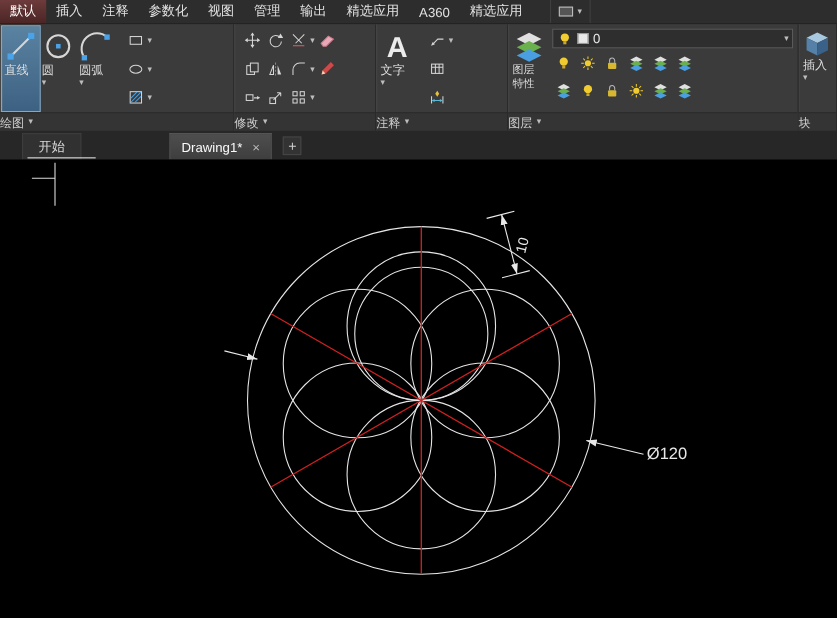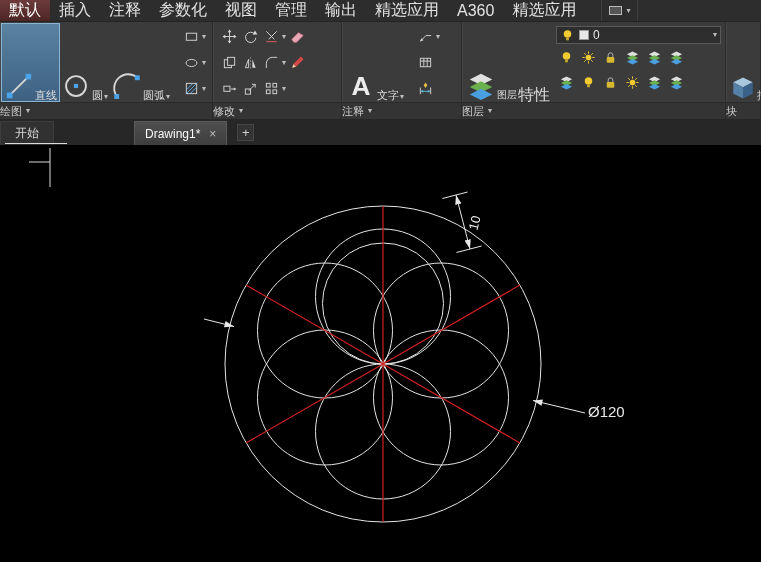--- a/index.html
+++ b/index.html
@@ -3,37 +3,37 @@
 <meta charset="utf-8">
 <style>
   *{box-sizing:border-box;margin:0;padding:0}
   html,body{width:761px;height:562px;overflow:hidden}
   body{background:#000;font-family:"Liberation Sans",sans-serif}
   .app{position:relative;width:761px;height:562px;background:#2d2d2d}
 
   
   .menubar{position:absolute;top:0;left:0;right:0;height:22px;background:#2d2d2d;
     border-bottom:1px solid #232323;display:flex;align-items:stretch}
-  .mtab{padding:0 9px;font-size:16px;color:#e2e2e2;display:flex;align-items:center}
+  .mtab{padding:0 9px;font-size:12px;color:#e2e2e2;display:flex;align-items:center}
   .mtab.active{background:linear-gradient(#6d3b3b,#4c2525);color:#fff}
   .ws-widget{margin-left:16px;display:flex;align-items:center;gap:4px;padding:0 7px;
     color:#cfcfcf;border:1px solid #3f3f3f;border-top:none;border-bottom:none}
   .ws-box{width:13px;height:9px;border:1px solid #bbb;background:#555;display:inline-block}
 
   
   .ribbon{position:absolute;top:22px;left:0;right:0;height:97px;background:#3b3b3b;
     display:flex;overflow:hidden}
   .panel{position:relative;height:100%;border-right:1px solid #2a2a2a;
     box-shadow:inset 1px 0 0 #464646;flex:0 0 auto}
   .panel-content{position:absolute;top:2px;left:2px;right:1px;bottom:18px;display:flex}
   .panel-labelbar{position:absolute;bottom:0;left:0;right:0;height:17px;background:#343434;
     border-top:1px solid #2b2b2b;display:flex;align-items:center;
     gap:4px;font-size:11px;color:#cfcfcf;white-space:nowrap;overflow:hidden}
-  .bigbtn{min-width:33px;padding:3px 2px 0 2px;display:flex;
-    align-items:flex-end;gap:1px;color:#dedede;font-size:11px;line-height:12px;white-space:nowrap}
+  .bigbtn{min-width:33px;padding:3px 2px 0 2px;display:flex;flex-direction:column;
+    align-items:flex-start;gap:1px;color:#dedede;font-size:11px;line-height:12px;white-space:nowrap}
   .bigbtn.sel{background:linear-gradient(#5a82a1,#3d6182);outline:1px solid #8ab4d4}
   .ic32{width:30px;height:30px;color:#d6d6d6;flex:0 0 auto}
   .ic28{width:26px;height:26px;color:#d6d6d6;flex:0 0 auto}
   .ic16{width:15px;height:15px;color:#d6d6d6}
   .sbtn{width:20px;height:21px;display:flex;align-items:center;justify-content:center}
   .chev{font-size:8px;color:#bdbdbd;line-height:1}
   .minicol{display:flex;flex-direction:column;justify-content:space-between;
     margin-left:9px;padding:2px 0}
   .minirow{display:flex;align-items:center;gap:1px}
   .grid{display:flex;flex-direction:column;justify-content:space-between;padding:2px 0 2px 4px}
@@ -42,21 +42,21 @@
     align-items:center;gap:4px;padding:0 3px;color:#e6e6e6;font-size:12px}
   .swatch{width:10px;height:10px;background:#e8e8e8;border:1px solid #999;display:inline-block}
   .combo-spacer{flex:1}
   .lyr-rows{display:flex;flex-direction:column;gap:4px}
   .lyr-row{display:flex;gap:2px}
 
   
   .filetabs{position:absolute;top:119px;left:0;right:0;height:26px;background:#272727;
     display:flex;align-items:flex-end}
   .ftab{height:24px;display:flex;align-items:center;font-size:12px;padding:0 14px;color:#d8d8d8}
-  .ftab.start{margin-left:0;background:#313131;border:1px solid #3d3d3d;border-bottom:none;position:relative}
+  .ftab.start{margin-left:20px;background:#313131;border:1px solid #3d3d3d;border-bottom:none;position:relative}
   .start-underline{position:absolute;left:4px;bottom:1px;width:62px;height:1px;background:#dcdcdc}
   .ftab.active{margin-left:80px;background:linear-gradient(#4e4e4e,#3e3e3e);
     border:1px solid #5a5a5a;border-bottom:none;color:#fafafa;gap:9px;padding:0 10px}
   .closex{color:#bdbdbd;font-size:12px;line-height:1}
   .newtab{margin-left:10px;margin-bottom:4px;width:17px;height:17px;display:flex;align-items:center;
     justify-content:center;color:#cfcfcf;font-size:13px;background:#333;border:1px solid #454545}
 
   
   .canvas{position:absolute;top:145px;left:0;width:761px;height:417px;background:#000}
   .canvas svg{display:block}
@@ -379,21 +379,21 @@
       </div>
     </div>
 
     <div class="panel" style="width:264px">
       <div class="panel-content">
         <div class="bigbtn">
           <svg class="ic32">
               <use href="#i-layers"></use>
             </svg>
           <span style="font-size:10px">图层</span>
-          <span style="font-size:16px">特性</span>
+          <span style="font-size:10px">特性</span>
         </div>
         <div class="layer-right">
           <div class="layer-combo">
             <svg class="ic16">
                 <use href="#i-bulb"></use>
               </svg>
             <span class="swatch"></span>
             <span>0</span>
             <span class="combo-spacer"></span>
             <span class="chev">▾</span>

